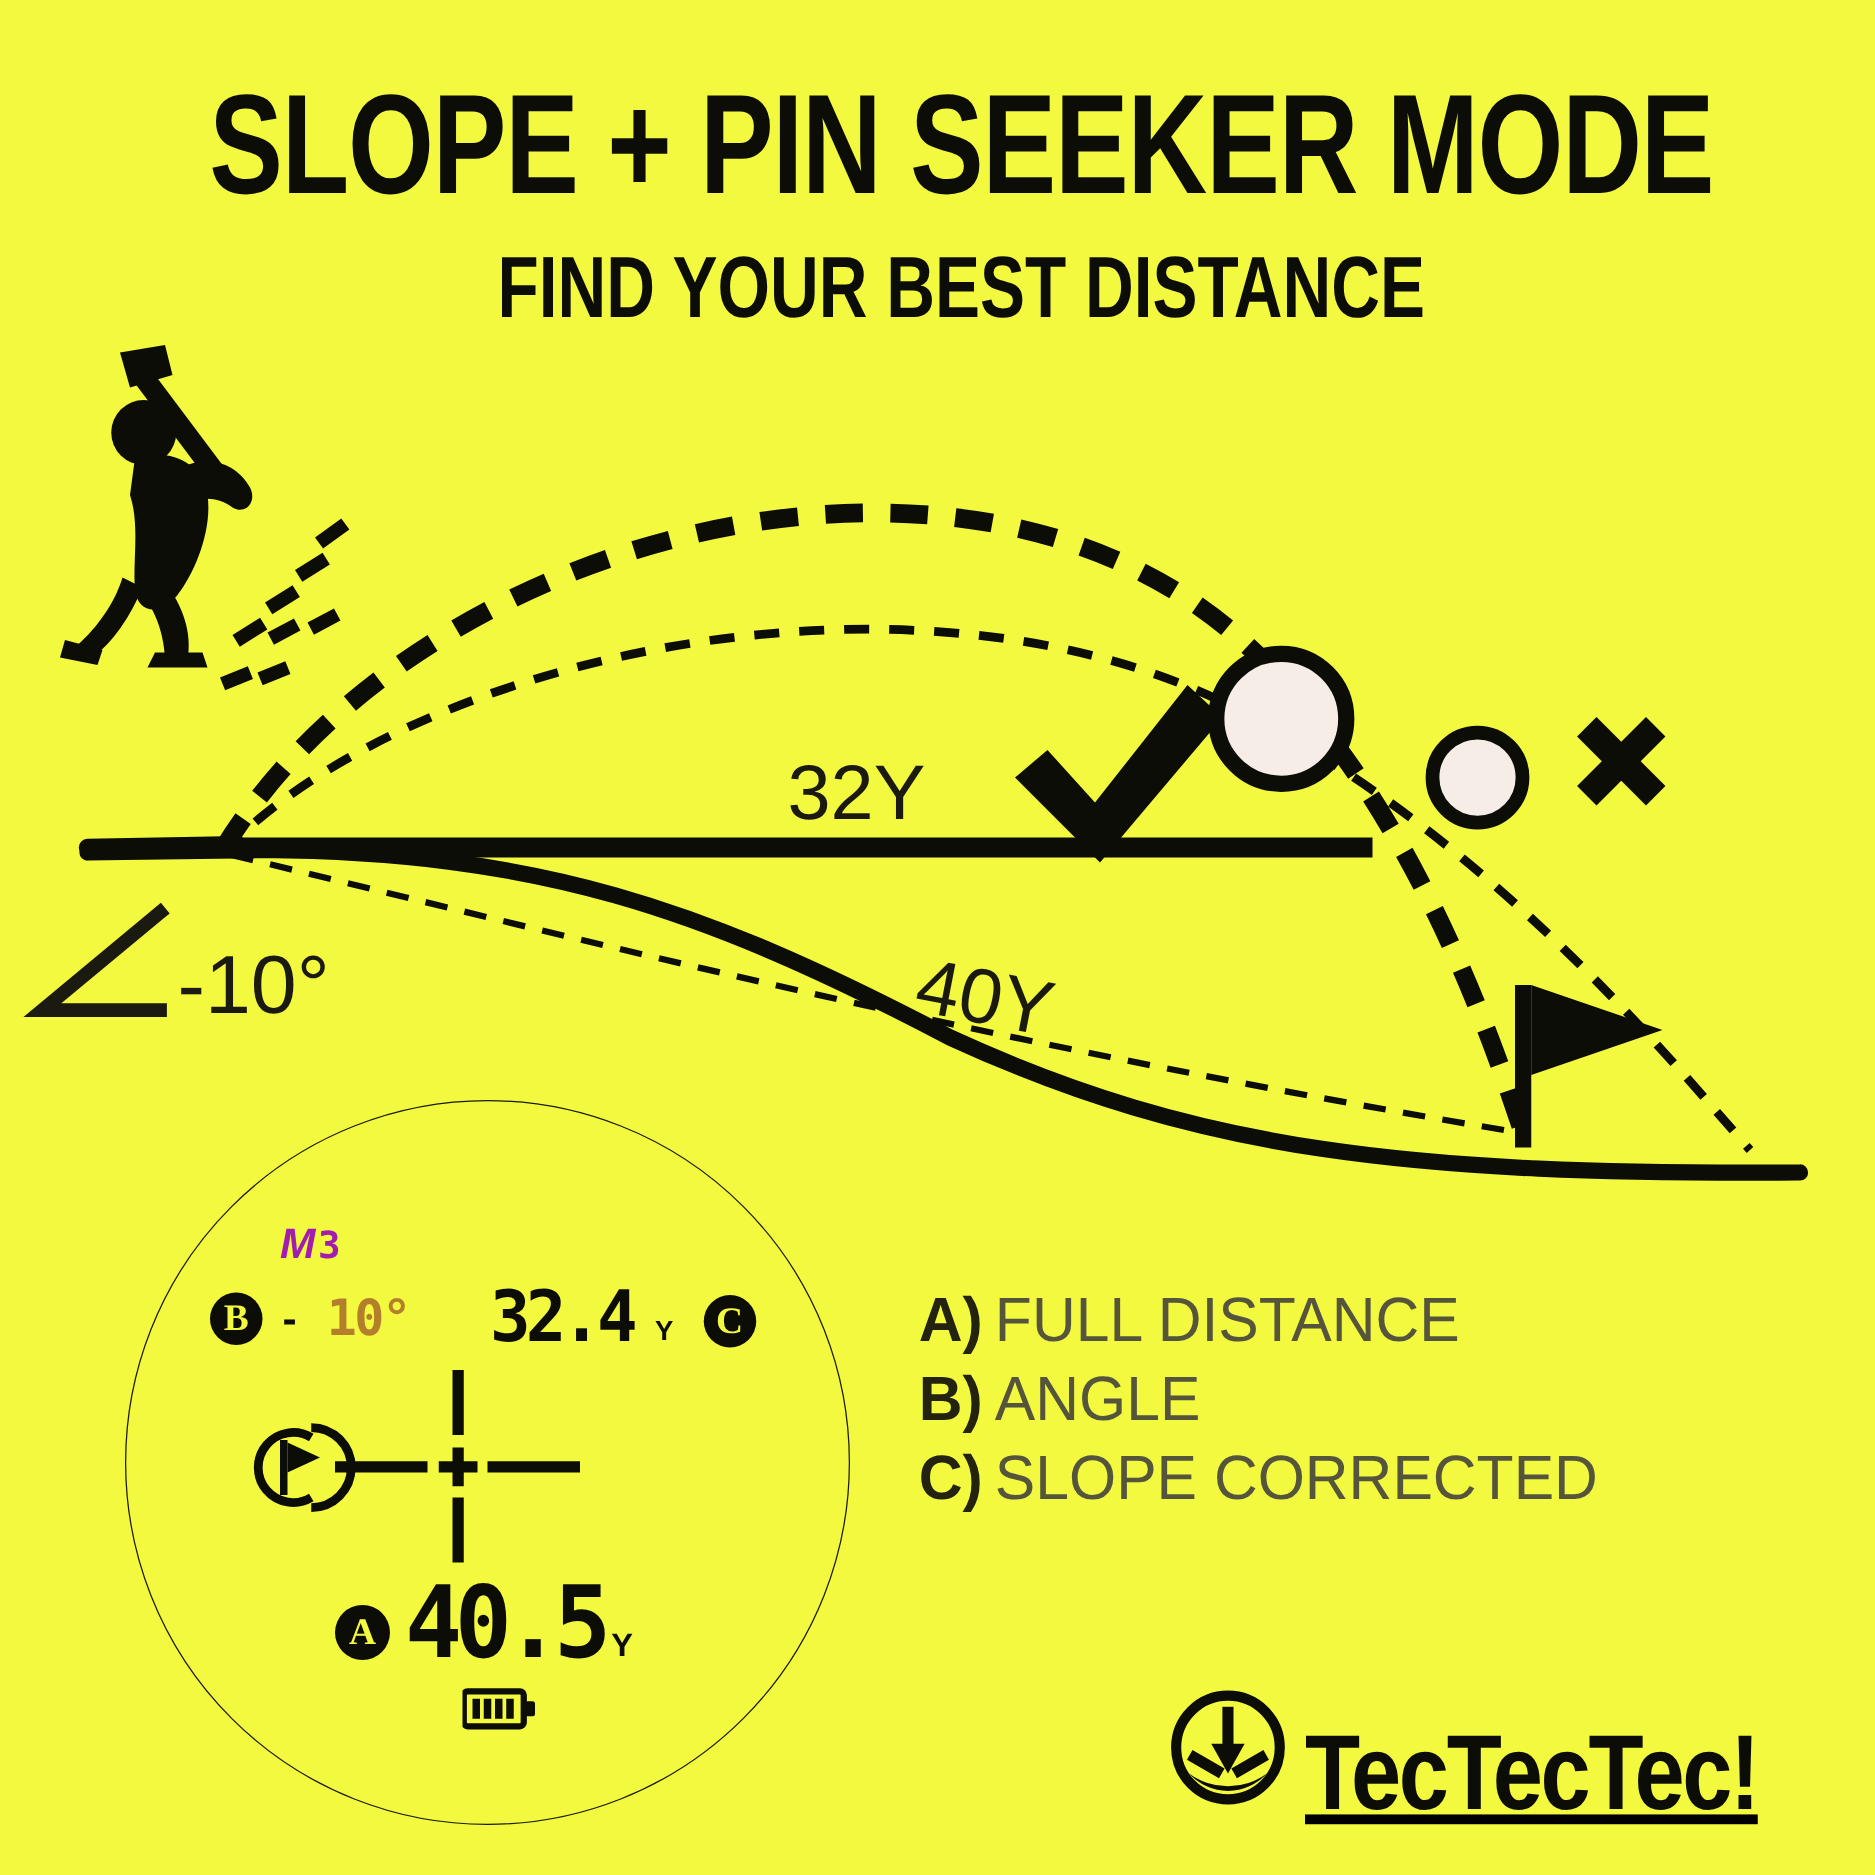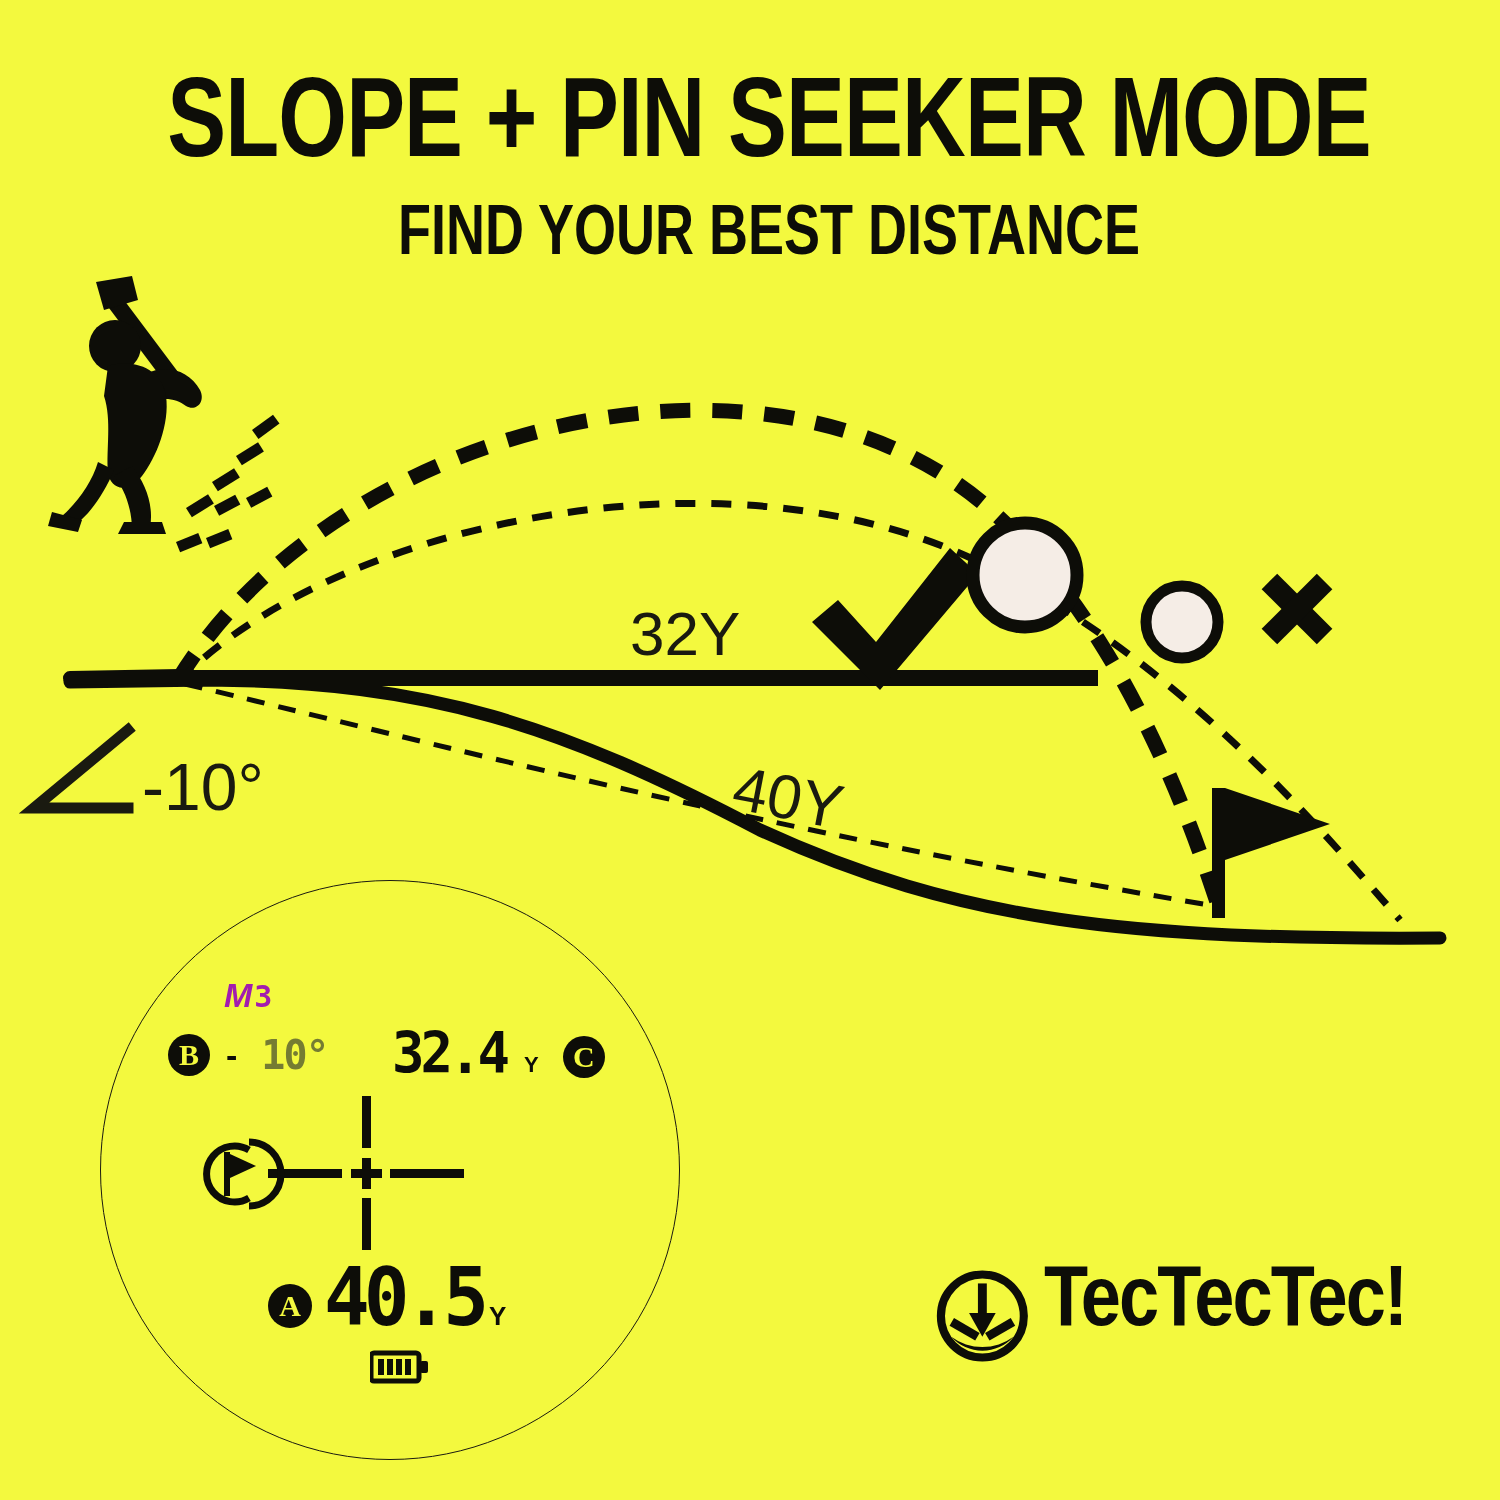--- a/index.html
+++ b/index.html
@@ -62,21 +62,21 @@
   .badge{
     display:inline-flex;align-items:center;justify-content:center;
     background:#0d0d08;color:#F3F93E;border-radius:50%;
     font-weight:bold;font-family:"Liberation Serif", serif;
   }
   .row-b{position:absolute;left:68px;top:152px;display:flex;align-items:center;gap:0px;}
   .badge-b{width:42px;height:42px;font-size:30px;}
   .angle-dash{font-size:34px;font-weight:bold;color:#0d0d08;margin-left:16px;}
   .angle-val{
     margin-left:24px;font-family:"DejaVu Sans Mono", monospace;
-    font-size:40px;font-weight:bold;color:#0f172a;letter-spacing:-2px;
+    font-size:40px;font-weight:bold;color:#7f1d1d;letter-spacing:-2px;
     display:inline-block;
   }
   .seg-dim{opacity:0.55;}
 
   .row-c{position:absolute;left:292px;top:148px;display:flex;align-items:flex-end;gap:16px;}
   .slope-val{
     font-family:"DejaVu Sans Mono", monospace;font-size:54px;font-weight:bold;
     color:#0d0d08;letter-spacing:-4px;line-height:1;
     transform:scaleY(1.05);transform-origin:bottom left;
   }
@@ -96,21 +96,21 @@
   #legend{position:absolute;left:735px;top:1025px;width:620px;}
   .legend-line{
     font-size:50px;line-height:1.26;white-space:nowrap;
     font-family:"Liberation Sans", sans-serif;
     transform:scaleX(0.97);transform-origin:left center;
   }
   .legend-key{font-weight:bold;color:#23230f;}
   .legend-txt{font-weight:normal;color:#55553c;margin-left:10px;}
 
   
-  #logo{position:absolute;left:935px;top:1252px;width:490px;height:145px;display:flex;align-items:flex-start;}
+  #logo{position:absolute;left:935px;top:1317px;width:490px;height:145px;display:flex;align-items:flex-end;text-decoration:underline;}
   .logo-word{
     font-family:"Liberation Sans", sans-serif;font-weight:bold;
     font-size:76px;color:#0d0d08;letter-spacing:-2px;
     transform:scaleX(0.95) scaleY(1.12);transform-origin:left center;
     margin-left:14px;white-space:nowrap;
   }
 </style>
 </head>
 <body>
 
@@ -236,20 +236,31 @@
         <rect x="1" y="3" width="48" height="28" rx="3" fill="none" stroke="#0d0d08" stroke-width="5"></rect>
         <rect x="50" y="11" width="8" height="12" rx="2" fill="#0d0d08"></rect>
         <rect x="8" y="9" width="6" height="16" fill="#0d0d08"></rect>
         <rect x="17" y="9" width="6" height="16" fill="#0d0d08"></rect>
         <rect x="26" y="9" width="6" height="16" fill="#0d0d08"></rect>
         <rect x="35" y="9" width="6" height="16" fill="#0d0d08"></rect>
       </svg>
     </div>
   </div>
 
+  <div id="legend">
+    <div class="legend-line">
+      <span class="legend-key">A)</span><span class="legend-txt">FULL DISTANCE</span>
+    </div>
+    <div class="legend-line">
+      <span class="legend-key">B)</span><span class="legend-txt">ANGLE</span>
+    </div>
+    <div class="legend-line">
+      <span class="legend-key">C)</span><span class="legend-txt">SLOPE CORRECTED</span>
+    </div>
+  </div>
 
   <div id="logo">
     <svg width="128" height="128" viewBox="0 0 128 128">
       <circle cx="64" cy="64" r="56" fill="none" stroke="#0d0d08" stroke-width="11"></circle>
       <rect x="58" y="20" width="12" height="42" fill="#0d0d08"></rect>
       <path d="M 46 60 L 82 60 L 64 92 Z" fill="#0d0d08"></path>
       <rect x="20" y="76" width="40" height="12" fill="#0d0d08" transform="rotate(30 40 82)"></rect>
       <rect x="68" y="76" width="40" height="12" fill="#0d0d08" transform="rotate(-30 88 82)"></rect>
       <path d="M 22 92 A 56 56 0 0 0 106 92 A 70 70 0 0 1 22 92 Z" fill="#0d0d08"></path>
     </svg>

